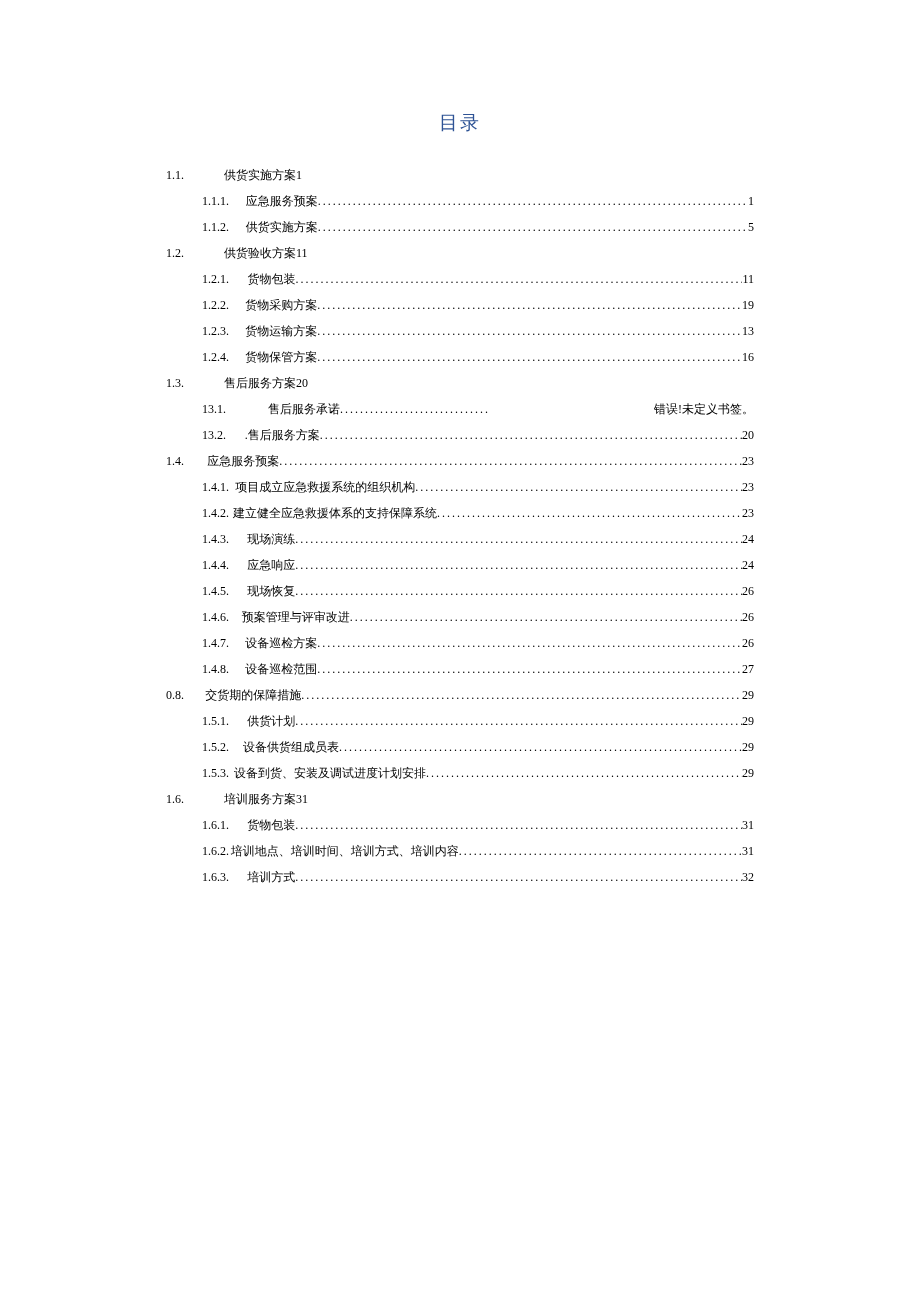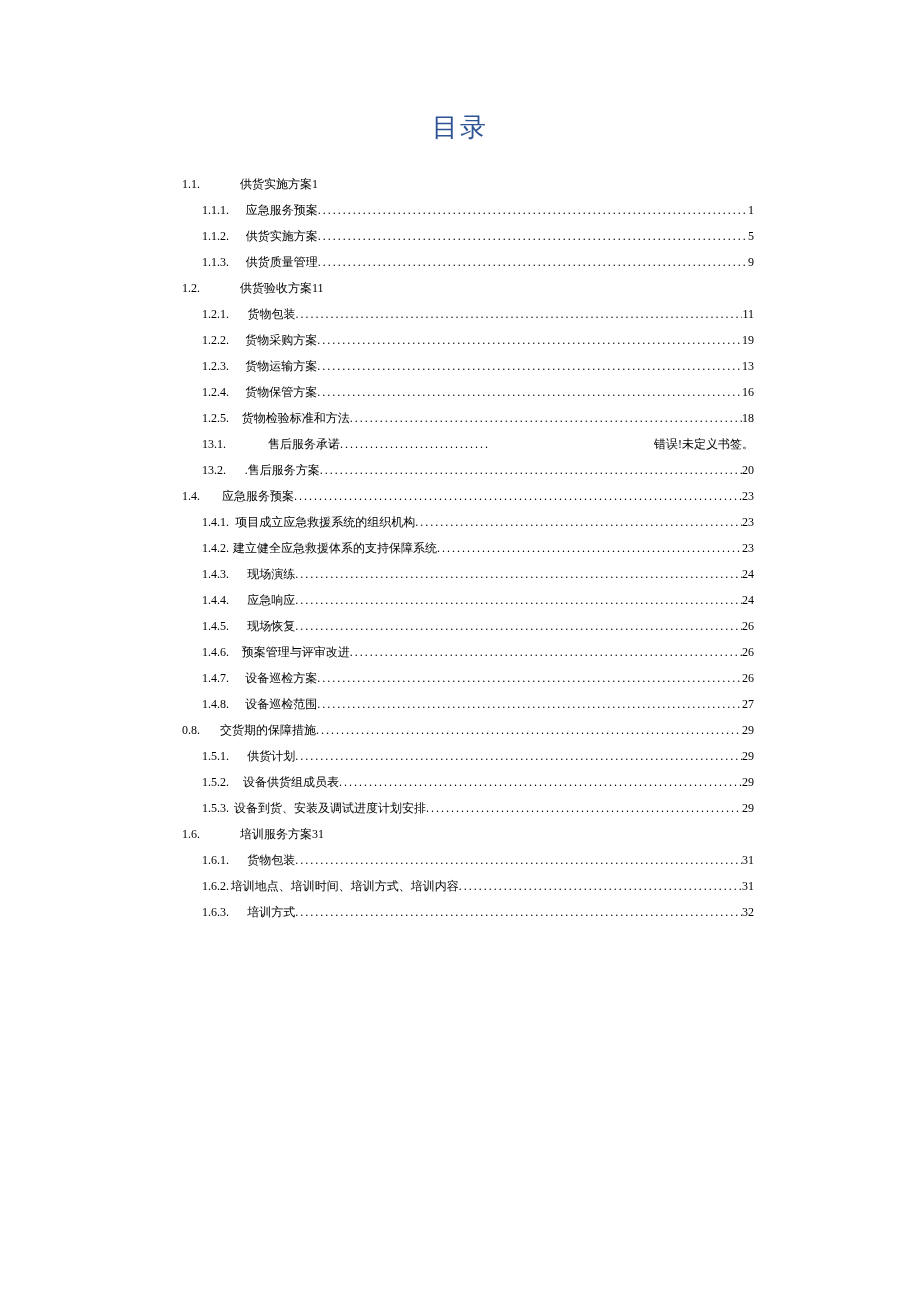--- a/index.html
+++ b/index.html
@@ -10,35 +10,35 @@
     body {
       width: 920px;
       height: 1301px;
       background: #ffffff;
       font-family: "SimSun", "宋体", serif;
       color: #000000;
       padding: 110px 166px 0 166px;
     }
     .title {
       text-align: center;
-      font-size: 26px;
+      font-size: 19px;
       color: #2e5395;
       font-weight: normal;
       margin-bottom: 26px;
       letter-spacing: 2px;
     }
     .toc-entry {
       display: flex;
       align-items: baseline;
       font-size: 12px;
       line-height: 26px;
       white-space: nowrap;
     }
     .level1 {
-      margin-left: 16px;
+      margin-left: 0;
     }
     .level1 .num {
       width: 58px;
     }
     .level2 {
       margin-left: 36px;
       font-family: Liberation Serif, serif;
     }
     .level2 .num {
       width: 66px;
@@ -81,26 +81,20 @@
       <span class="label">应急服务预案</span>
       <span class="dots"></span>
       <span class="page">1</span>
     </div>
     <div class="toc-entry level2">
       <span class="num">1.1.2.</span>
       <span class="label">供货实施方案</span>
       <span class="dots"></span>
       <span class="page">5</span>
     </div>
-    <div class="toc-entry level2">
-      <span class="num">1.1.3.</span>
-      <span class="label">供货质量管理</span>
-      <span class="dots"></span>
-      <span class="page">9</span>
-    </div>
     <div class="toc-entry level1 nodots">
       <span class="num">1.2.</span>
       <span class="label">供货验收方案11</span>
     </div>
     <div class="toc-entry level2">
       <span class="num">1.2.1.</span>
       <span class="label">货物包装</span>
       <span class="dots"></span>
       <span class="page">11</span>
     </div>
@@ -115,25 +109,23 @@
       <span class="label">货物运输方案</span>
       <span class="dots"></span>
       <span class="page">13</span>
     </div>
     <div class="toc-entry level2">
       <span class="num">1.2.4.</span>
       <span class="label">货物保管方案</span>
       <span class="dots"></span>
       <span class="page">16</span>
     </div>
-    <div class="toc-entry level2">
-      <span class="num">1.2.5.</span>
-      <span class="label">货物检验标准和方法</span>
-      <span class="dots"></span>
-      <span class="page">18</span>
+    <div class="toc-entry level1 nodots">
+      <span class="num">1.3.</span>
+      <span class="label">售后服务方案20</span>
     </div>
     <div class="toc-entry level2">
       <span class="num">13.1.</span>
       <span class="label">售后服务承诺</span>
       <span class="err-dots">..............................</span>
       <span class="err-text">错误!未定义书签。</span>
     </div>
     <div class="toc-entry level2">
       <span class="num">13.2.</span>
       <span class="label">.售后服务方案</span>

